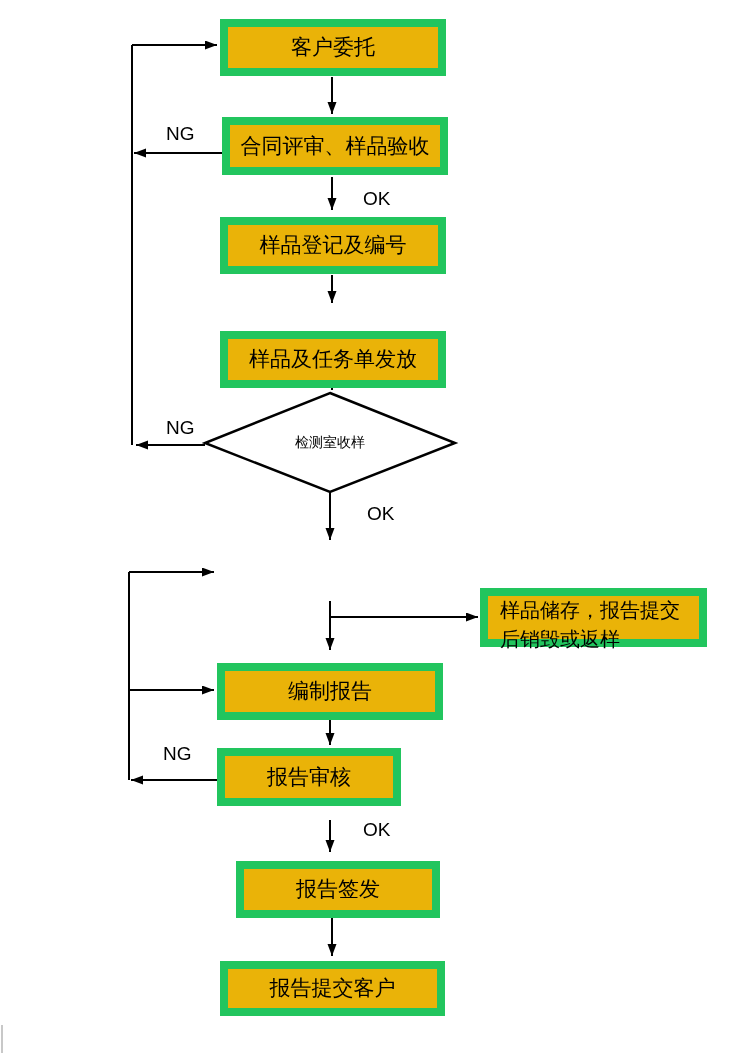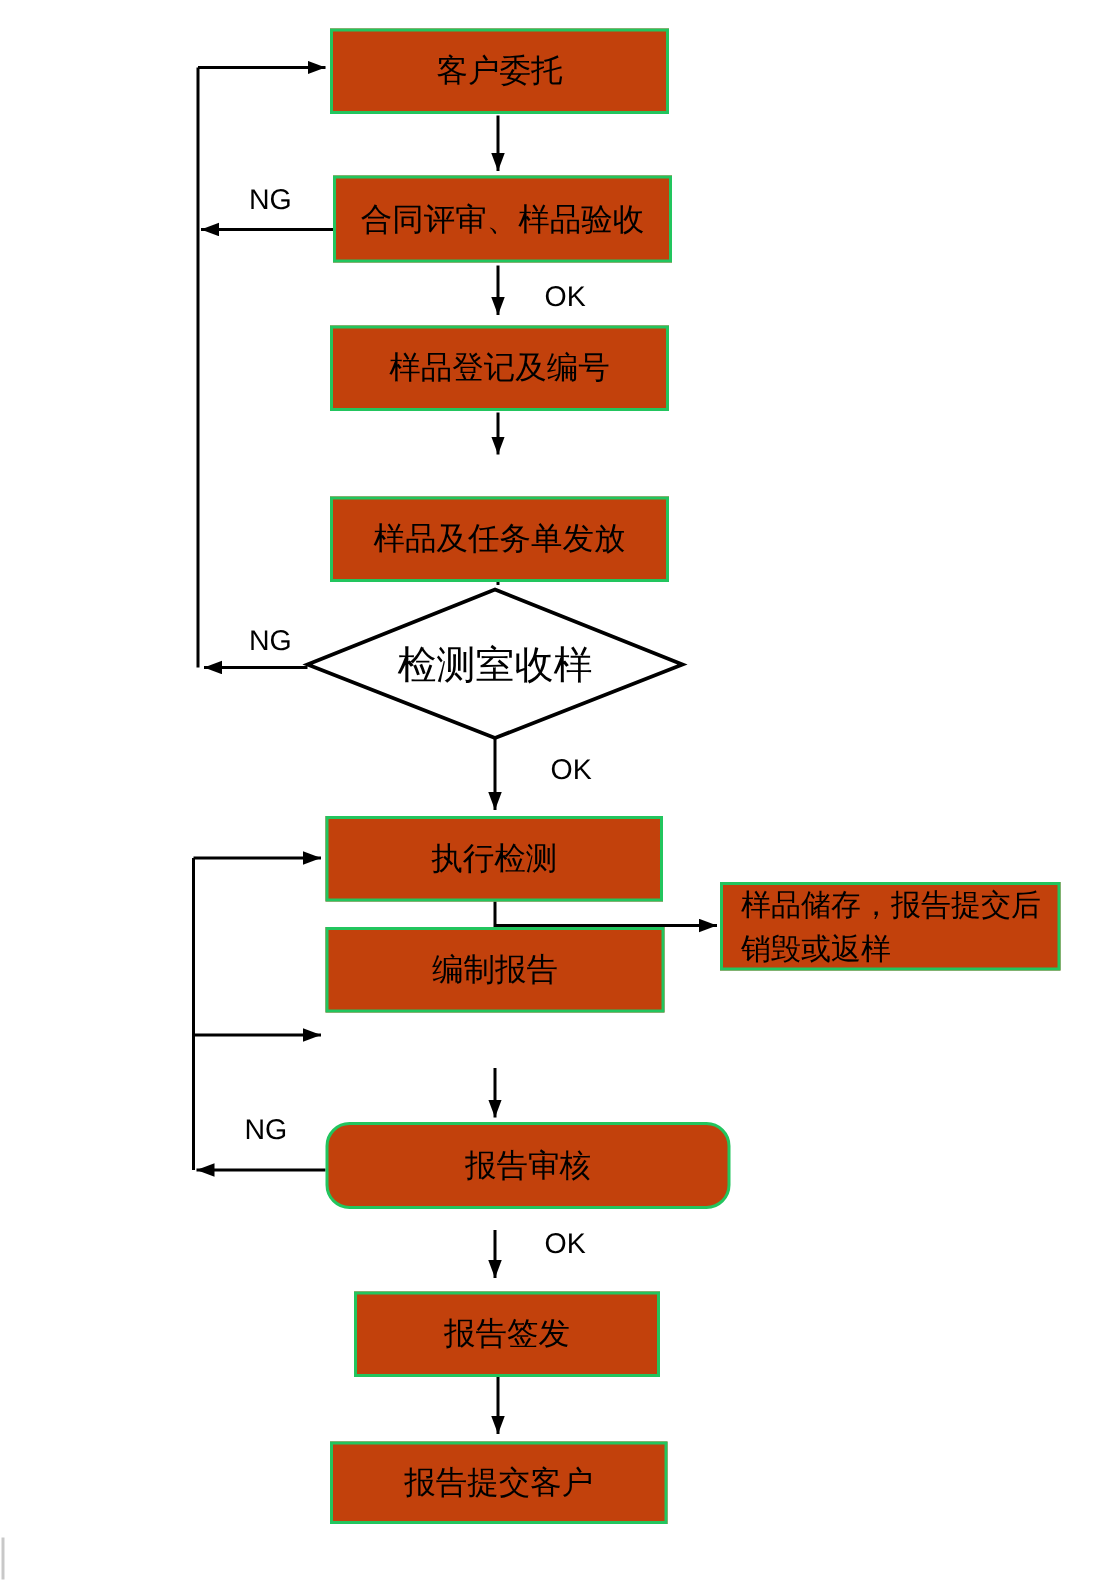--- a/index.html
+++ b/index.html
@@ -9,38 +9,38 @@
     background:#ffffff;
     font-family:"Liberation Serif", serif;
     overflow:hidden;
   }
   .connector-layer{
     position:absolute;left:0;top:0;width:730px;height:1064px;
   }
   .node{
     position:absolute;
     box-sizing:border-box;
-    border:2px solid #22c55e;
-    background:#c2410c;
+    border:8px solid #22c55e;
+    background:#eab308;
     display:flex;align-items:center;justify-content:center;
     font-size:21px;color:#000000;
     text-align:center;
     line-height:1.25;
   }
   .node-annotation{
     justify-content:flex-start;align-items:flex-start;
     text-align:left;
     font-size:20px;
     line-height:29px;
     padding:0 0 0 12px;
   }
   .diamond-label{
     position:absolute;
     display:flex;align-items:center;justify-content:center;
-    font-size:26px;color:#000000;
+    font-size:14px;color:#000000;
     background:transparent;
   }
   .edge-label{
     position:absolute;
     font-family:"Liberation Sans", sans-serif;
     font-size:19px;color:#000000;
     background:#ffffff;
     line-height:1.1;
     margin-left:11px;
   }
@@ -86,27 +86,26 @@
   <div class="node" style="left:220px;top:19px;width:226px;height:57px;">客户委托</div>
 
   <div class="node" style="left:222px;top:117px;width:226px;height:58px;">合同评审、样品验收</div>
 
   <div class="node" style="left:220px;top:217px;width:226px;height:57px;">样品登记及编号</div>
 
   <div class="node" style="left:220px;top:307px;width:226px;height:57px;margin-top:24px;">样品及任务单发放</div>
 
   <div class="diamond-label" style="left:230px;top:418px;width:200px;height:50px;">检测室收样</div>
 
-  <div class="node" style="left:217px;top:544px;width:225px;height:57px;">执行检测</div>
 
   <div class="node node-annotation" style="left:480px;top:588px;width:227px;height:59px;">样品储存，报告提交后销毁或返样</div>
 
-  <div class="node" style="left:217px;top:618px;width:226px;height:57px;">编制报告</div>
+  <div class="node" style="left:217px;top:663px;width:226px;height:57px;">编制报告</div>
 
-  <div class="node" style="left:217px;top:748px;width:270px;height:58px;border-radius:16px;">报告审核</div>
+  <div class="node" style="left:217px;top:748px;width:184px;height:58px;">报告审核</div>
 
   <div class="node" style="left:236px;top:861px;width:204px;height:57px;">报告签发</div>
 
   <div class="node" style="left:220px;top:961px;width:225px;height:55px;">报告提交客户</div>
 
   <div class="edge-label" style="left:155px;top:124px;">NG</div>
 
   <div class="edge-label" style="left:352px;top:189px;">OK</div>
 
   <div class="edge-label" style="left:155px;top:418px;">NG</div>

